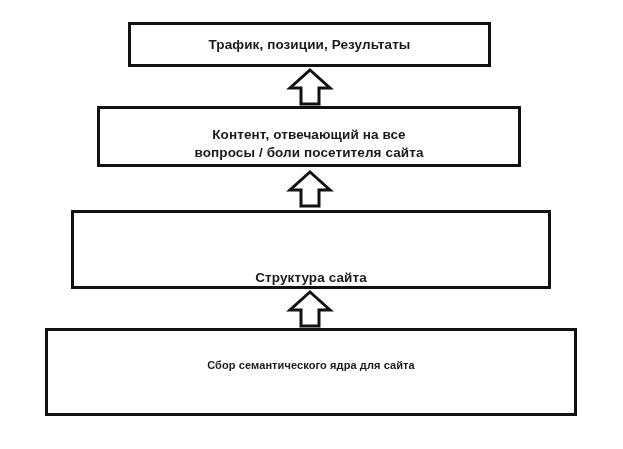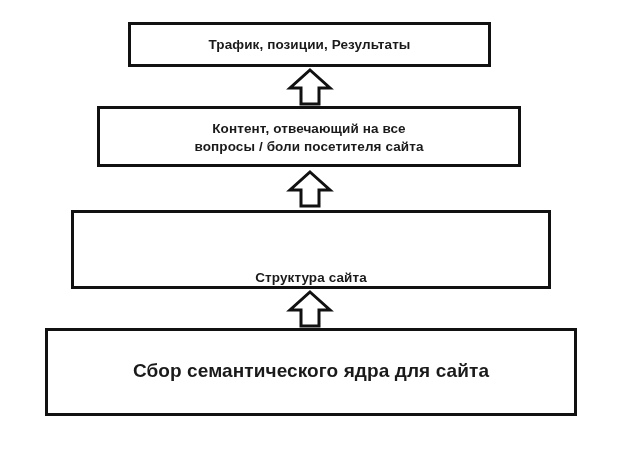--- a/index.html
+++ b/index.html
@@ -49,21 +49,21 @@
     left: 97px;
     top: 106px;
     width: 424px;
     height: 61px;
     align-items: center;
   }
   #node-content .node-label {
     font-size: 13.5px;
     text-align: center;
     position: relative;
-    top: 1px;
+    top: 7px;
   }
   
   #node-structure {
     left: 71px;
     top: 210px;
     width: 480px;
     height: 79px;
     align-items: flex-start;
     padding-top: 26px;
   }
@@ -74,21 +74,21 @@
   
   #node-semantics {
     left: 45px;
     top: 328px;
     width: 532px;
     height: 88px;
     align-items: flex-start;
     padding-top: 27px;
   }
   #node-semantics .node-label {
-    font-size: 19px;
+    font-size: 11px;
   }
   
   .arrow {
     position: absolute;
     width: 44px;
     height: 38px;
   }
   #arrow-1 { left: 288px; top: 68px; }
   #arrow-2 { left: 288px; top: 170px; }
   #arrow-3 { left: 288px; top: 290px; }

